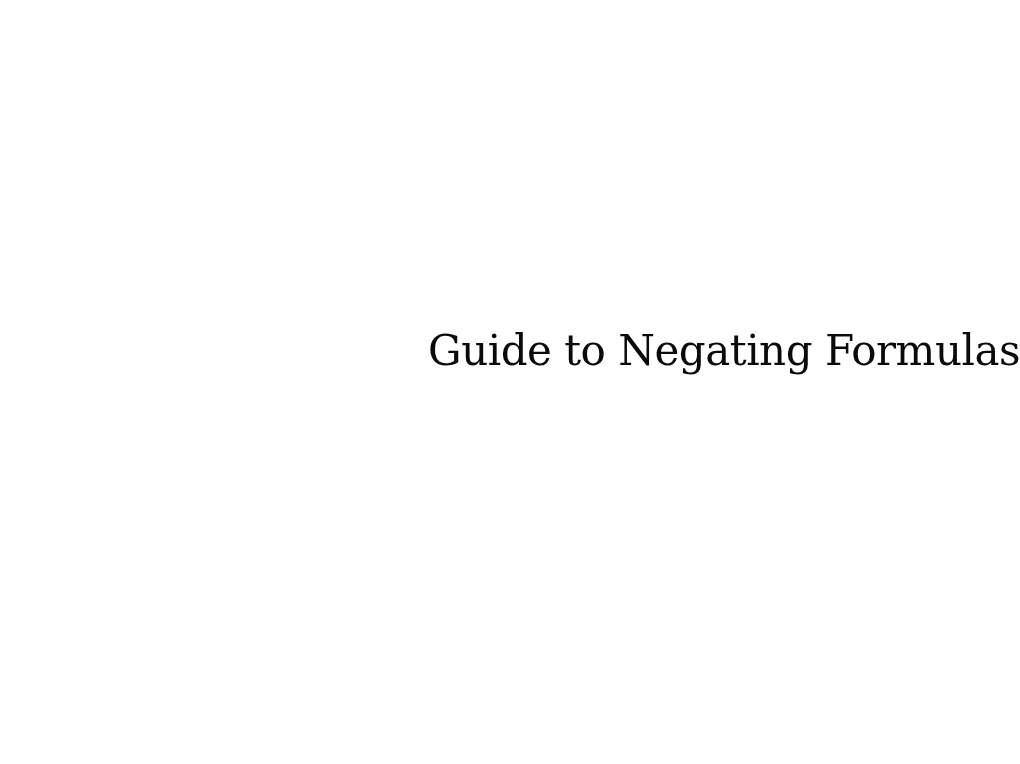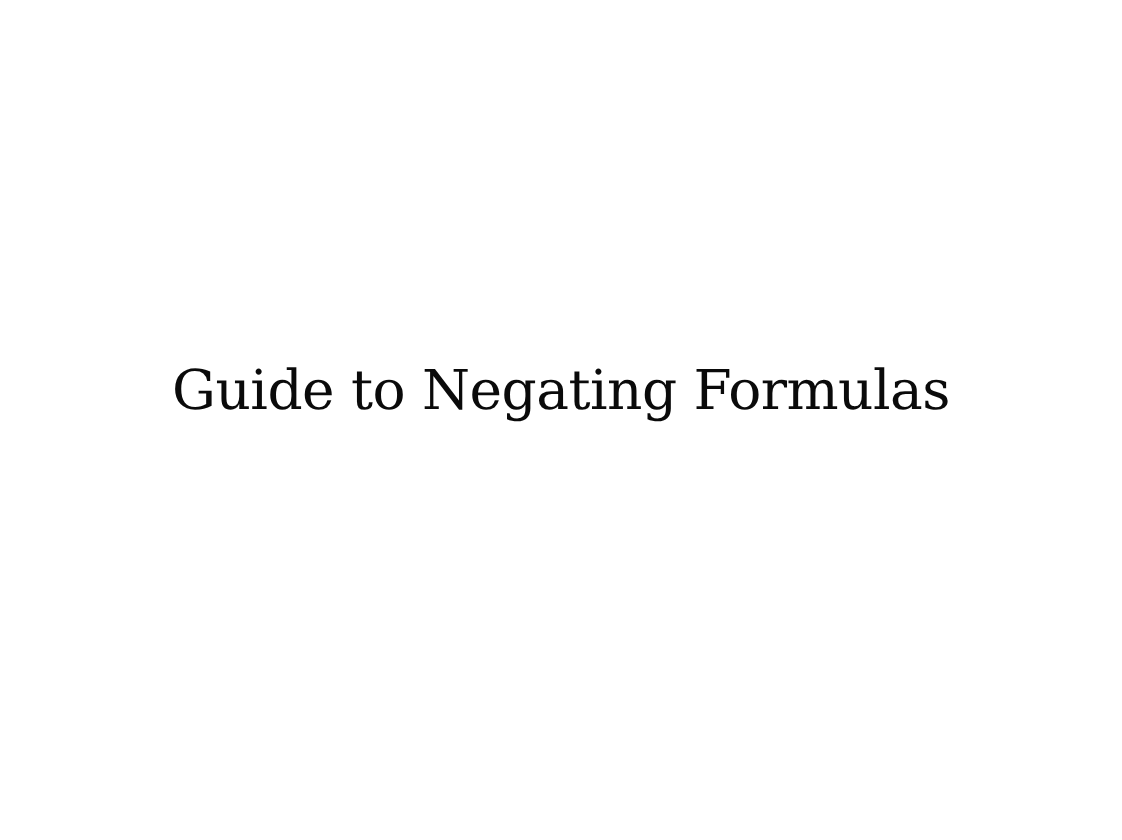--- a/index.html
+++ b/index.html
@@ -14,23 +14,23 @@
     background: #ffffff;
     overflow: hidden;
     font-family: "DejaVu Serif", serif;
   }
   .slide-title {
     position: absolute;
     top: 328px;
     left: 0;
     width: 100%;
     margin: 0;
-    text-align: center;
+    text-align: right;
     font-family: "DejaVu Serif", serif;
-    font-size: 50px;
+    font-size: 42px;
     font-weight: 400;
     line-height: 1.1;
     letter-spacing: -0.5px;
     color: #0a0a0a;
   }
 </style>
 </head>
 <body>
 
 <div class="slide">

